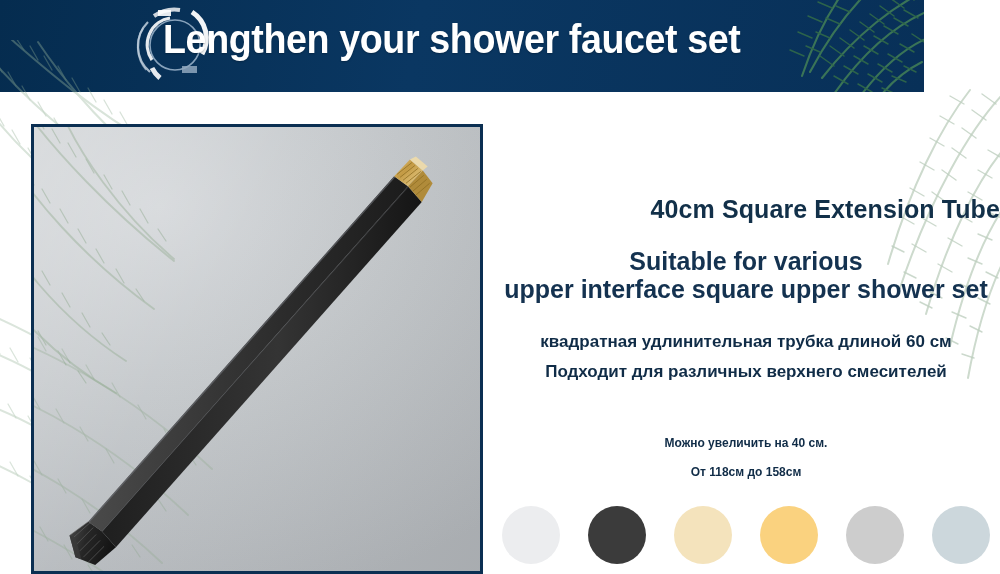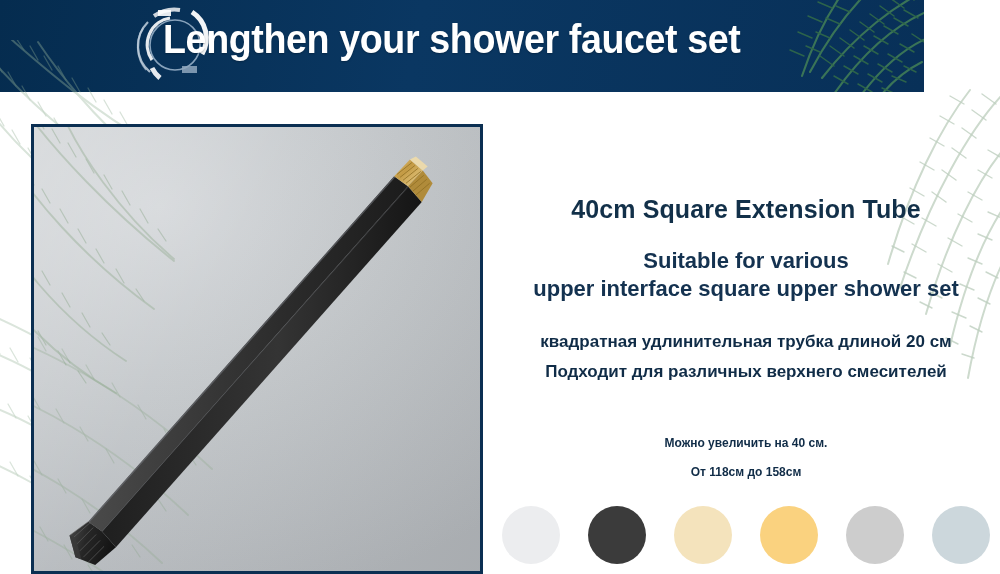--- a/index.html
+++ b/index.html
@@ -141,27 +141,28 @@
   }
   .headline {
     position: absolute;
     left: 0;
     top: 71px;
     width: 100%;
     font-size: 25px;
     font-weight: bold;
     color: #123049;
     letter-spacing: 0.1px;
+    text-align: right;
   }
   .sub-en {
     position: absolute;
     left: 0;
     top: 123px;
     width: 100%;
-    font-size: 22px;
+    font-size: 25px;
     font-weight: bold;
     color: #143250;
     line-height: 28px;
   }
   .ru-block-1 {
     position: absolute;
     left: 0;
     top: 203px;
     width: 100%;
     font-size: 17px;
@@ -548,21 +549,21 @@
 
 <div class="copy">
   <div class="headline">40cm Square Extension Tube</div>
 
   <div class="sub-en">
     <div>Suitable for various</div>
     <div>upper interface square upper shower set</div>
   </div>
 
   <div class="ru-block-1">
-    <div>квадратная удлинительная трубка длиной 20 см</div>
+    <div>квадратная удлинительная трубка длиной 60 см</div>
     <div>Подходит для различных верхнего смесителей</div>
   </div>
 
   <div class="ru-block-2">
     <div>Можно увеличить на 40 см.</div>
     <div>От 118см до 158см</div>
   </div>
 </div>
 
 <div class="swatches">

